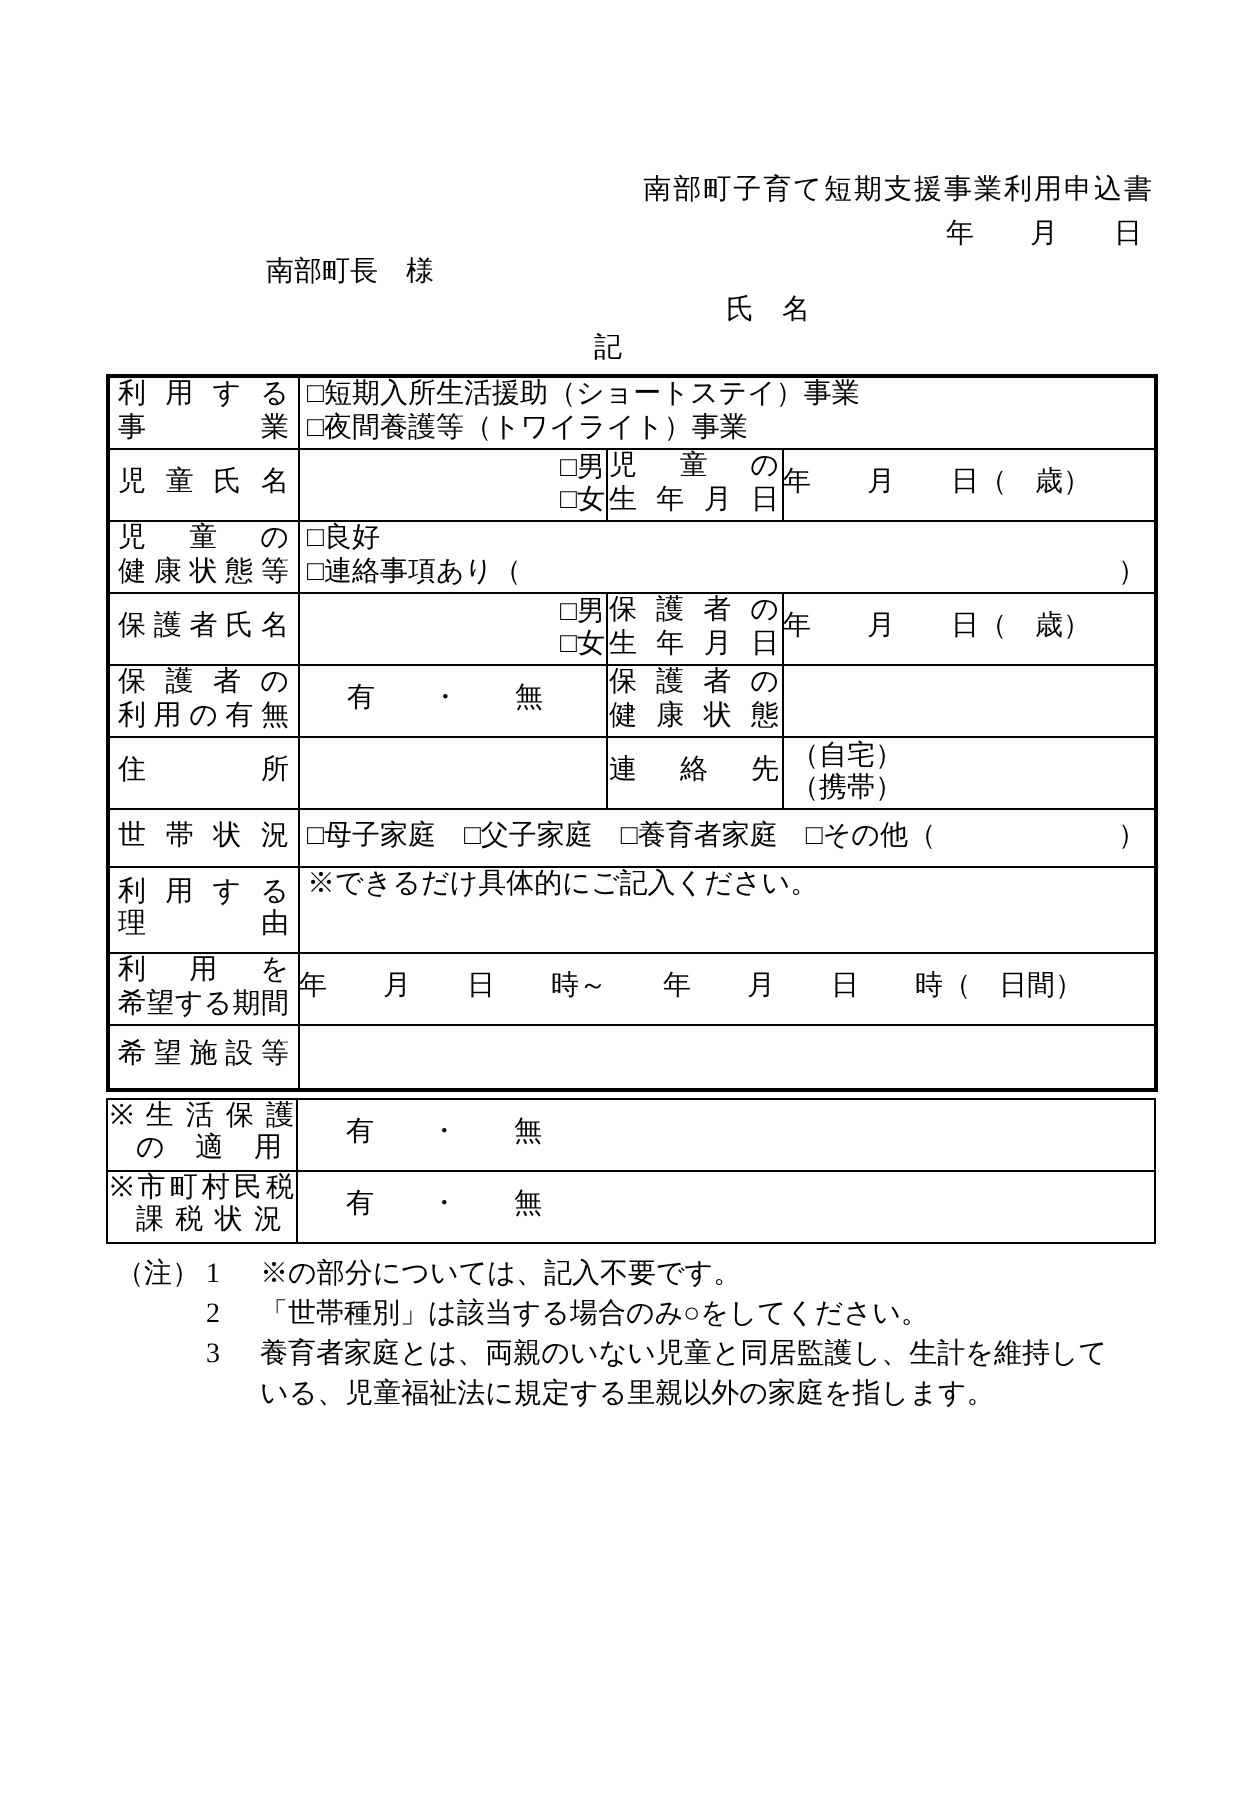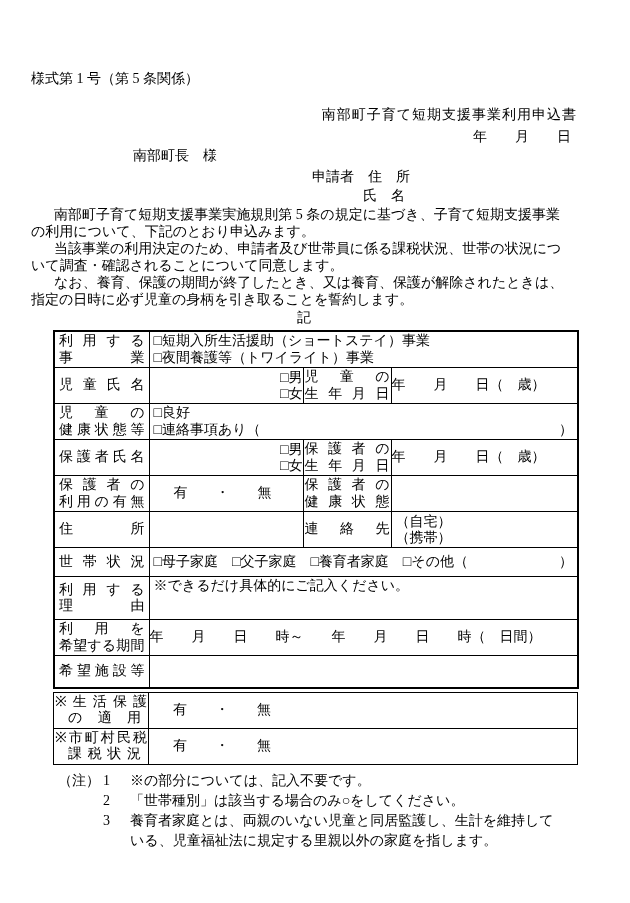--- a/index.html
+++ b/index.html
@@ -49,36 +49,29 @@
   .note-row { display:flex; }
   .note-head { width:45px; margin-left:27px; flex:none; }
   .note-no { width:27px; flex:none; }
   .note-text { width:428px; flex:none; }
 </style>
 </head>
 <body>
 
 <div class="page">
 
-  <div class="form-number">様式第 1 号（第 5 条関係）</div>
 
   <div class="title">南部町子育て短期支援事業利用申込書</div>
 
   <div class="date-line">年　　月　　日</div>
 
   <div class="addressee">南部町長　様</div>
 
-  <div class="applicant-address">申請者　住　所</div>
   <div class="applicant-name">氏　名</div>
 
-  <div class="paragraphs">
-    <p>南部町子育て短期支援事業実施規則第 5 条の規定に基づき、子育て短期支援事業の利用について、下記のとおり申込みます。</p>
-    <p>当該事業の利用決定のため、申請者及び世帯員に係る課税状況、世帯の状況について調査・確認されることについて同意します。</p>
-    <p>なお、養育、保護の期間が終了したとき、又は養育、保護が解除されたときは、指定の日時に必ず児童の身柄を引き取ることを誓約します。</p>
-  </div>
 
   <div class="record-mark">記</div>
 
   <table class="main-table">
     <colgroup>
       <col style="width:95px">
         <col style="width:154px">
         <col style="width:88px">
         <col style="width:187px">
     </colgroup>

